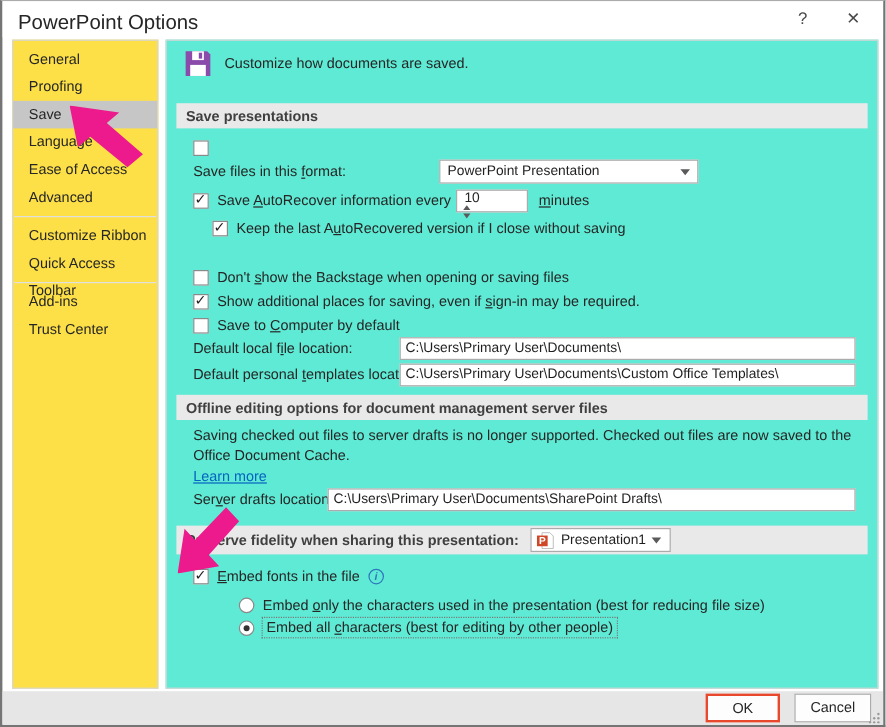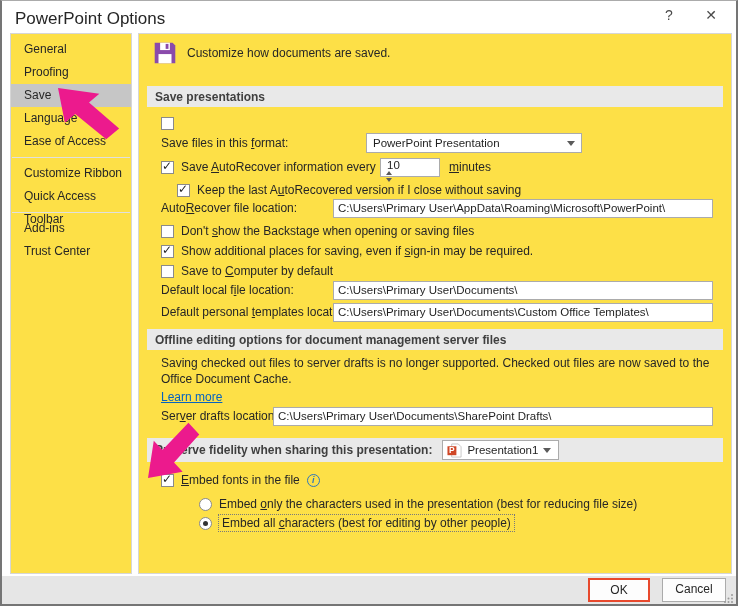--- a/index.html
+++ b/index.html
@@ -16,21 +16,21 @@
 
   
   .sidebar { position:absolute; left:8px; top:32px; width:122px; height:541px;
              background:#fde047; border:1px solid #d6d6d6; padding-top:4px; }
   .side-item { height:23px; line-height:23px; padding-left:13px; font-size:12px; color:#262626; }
   .side-item.sel { background:#c6c6c6; }
   .side-div { height:1px; background:#e0e0e0; margin:4px 1px; }
 
   
   .panel { position:absolute; left:136px; top:32px; width:594px; height:541px;
-           background:#fde047; border:1px solid #d6d6d6; font-size:12px; color:#262626; }
+           background:#5eead4; border:1px solid #d6d6d6; font-size:12px; color:#262626; }
 
   .intro { position:absolute; left:13px; top:6px; display:flex; align-items:center; gap:9px; }
   .intro-text { font-size:12px; color:#262626; }
 
   .bar { position:absolute; left:8px; width:calc(100% - 16px); background:#e9e9e9;
          display:flex; align-items:center; padding-left:8px; font-weight:bold;
          font-size:12px; color:#3f3f3f; height:21px; }
   .bar1 { top:52px; }
   .bar2 { top:295px; }
   .bar3 { top:404px; height:24px; }
@@ -88,20 +88,21 @@
     <span class="tb-btn tb-help">?</span>
     <span class="tb-btn tb-close">✕</span>
   </div>
 
   <div class="sidebar">
     <div class="side-item">General</div>
     <div class="side-item">Proofing</div>
     <div class="side-item sel">Save</div>
     <div class="side-item">Language</div>
     <div class="side-item">Ease of Access</div>
+    <div class="side-item">Advanced</div>
     <div class="side-div"></div>
     <div class="side-item">Customize Ribbon</div>
     <div class="side-item">Quick Access Toolbar</div>
     <div class="side-div"></div>
     <div class="side-item">Add-ins</div>
     <div class="side-item">Trust Center</div>
   </div>
 
   <div class="panel">
 
@@ -143,24 +144,20 @@
         </span>
       </div>
       <span style="position:absolute; left:288px"><u>m</u>inutes</span>
     </div>
 
     <div class="row ind1" style="top:146px">
       <span class="checkbox checked"></span>
       <span>Keep the last A<u>u</u>toRecovered version if I close without saving</span>
     </div>
 
-    <div class="row" style="top:164px">
-      <span>Auto<u>R</u>ecover file location:</span>
-      <input class="textbox" style="left: 172px;" value="C:\Users\Primary User\AppData\Roaming\Microsoft\PowerPoint\">
-    </div>
 
     <div class="row" style="top:187px">
       <span class="checkbox"></span>
       <span>Don't <u>s</u>how the Backstage when opening or saving files</span>
     </div>
 
     <div class="row" style="top:207px">
       <span class="checkbox checked"></span>
       <span>Show additional places for saving, even if <u>s</u>ign-in may be required.</span>
     </div>

